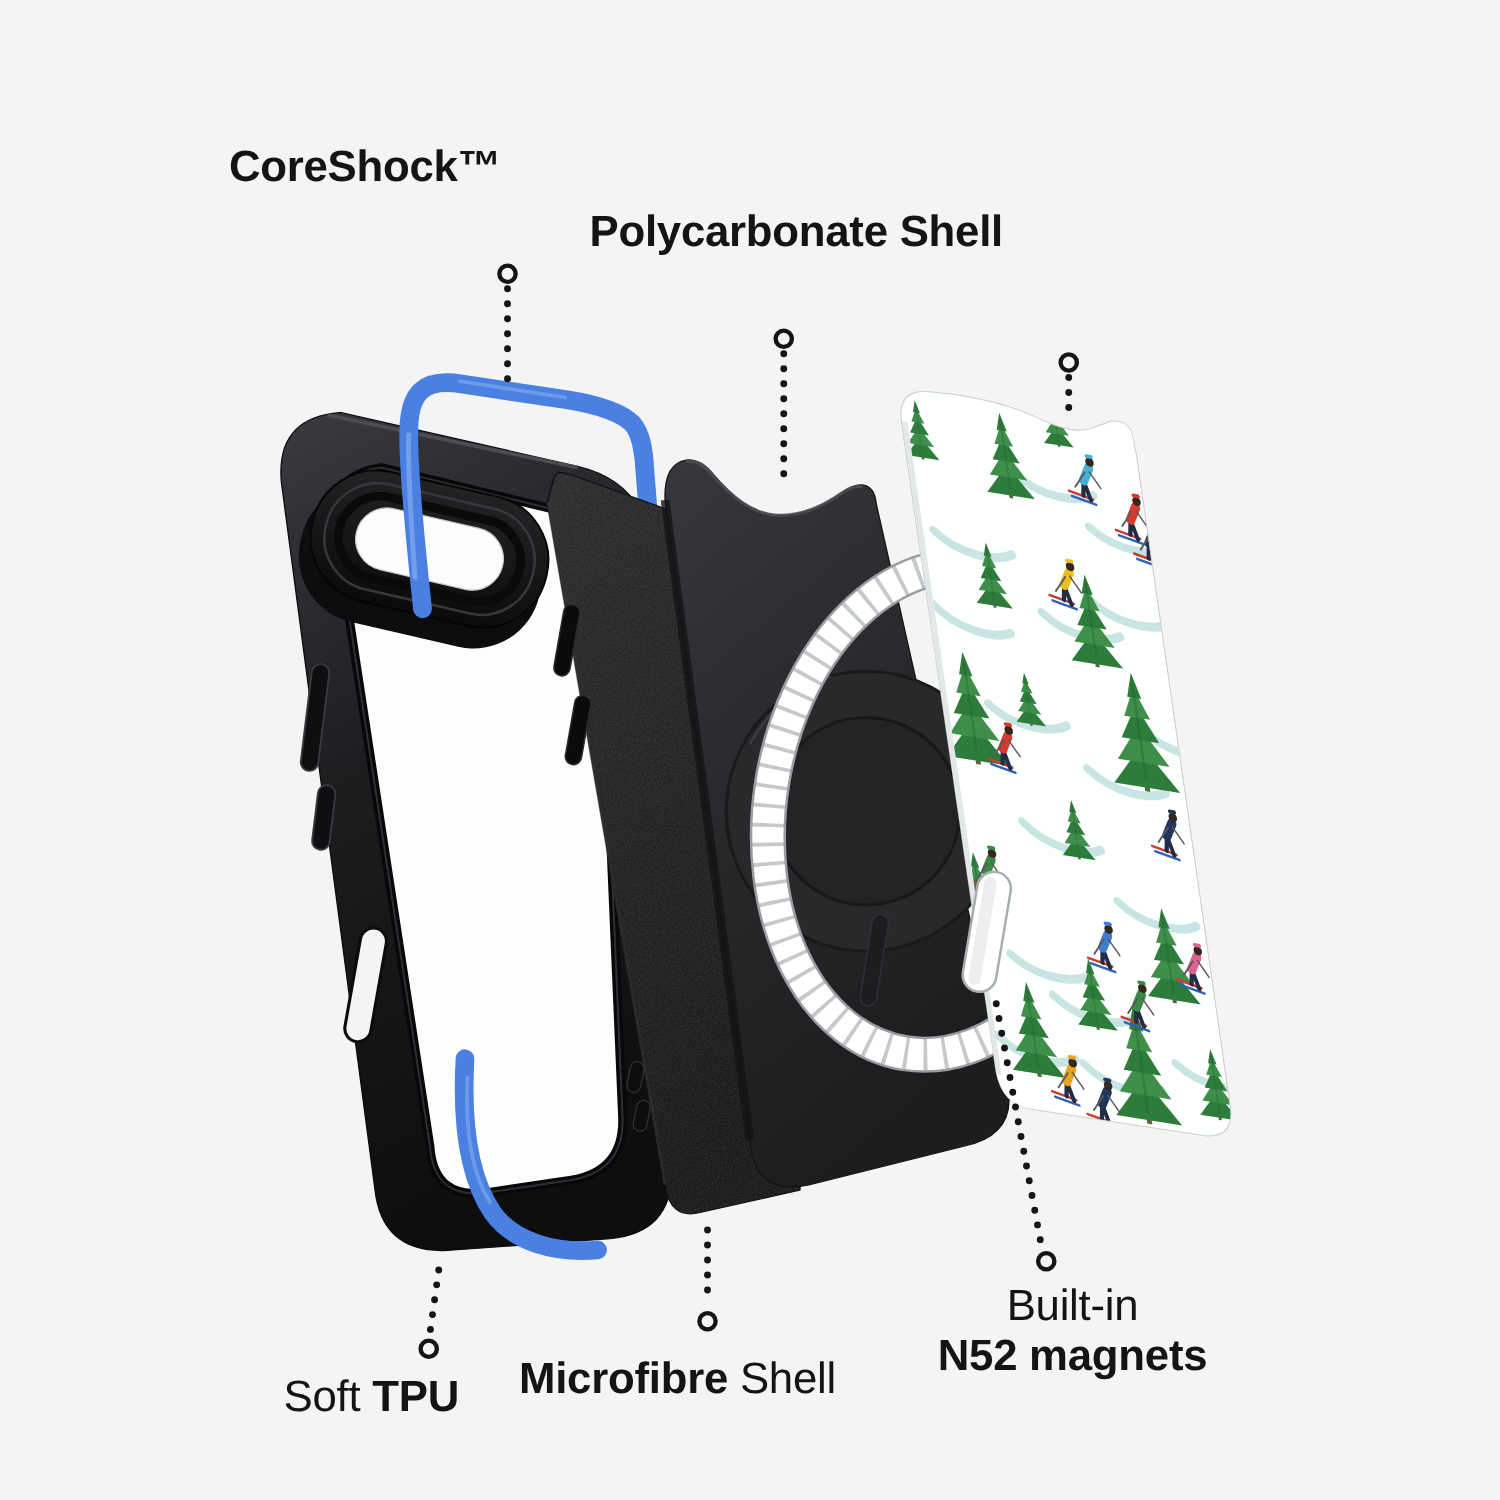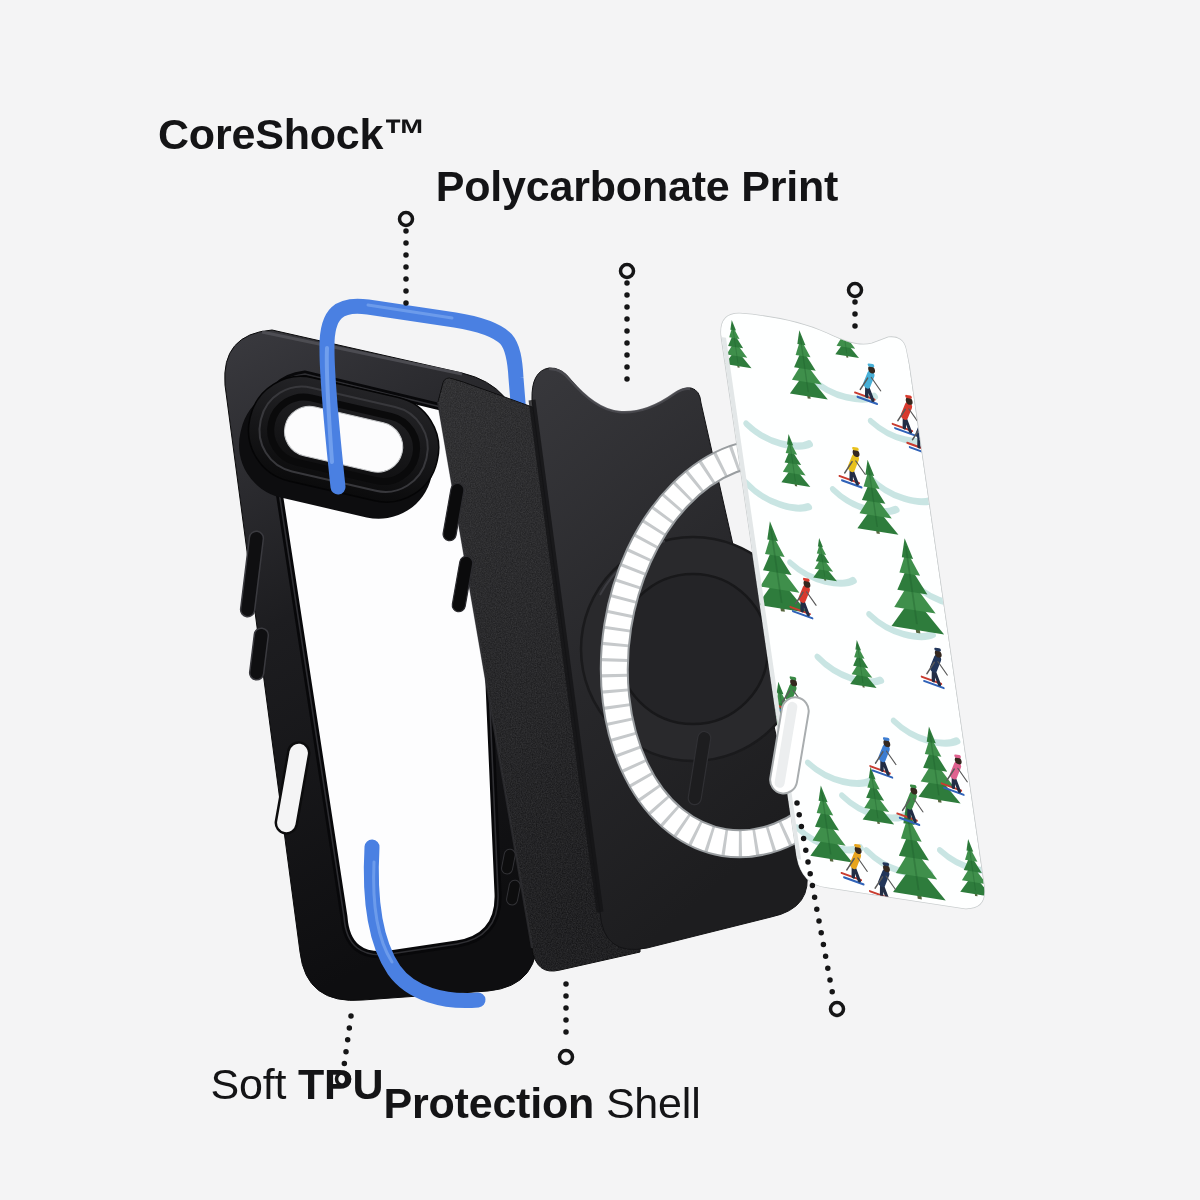--- a/index.html
+++ b/index.html
@@ -6,21 +6,21 @@
   body{
     width:1200px;height:1200px;position:relative;overflow:hidden;
     background:#f4f4f5;
     font-family:"Liberation Sans","DejaVu Sans",sans-serif;
   }
   #stage{position:absolute;left:0;top:0;width:1200px;height:1200px;}
   svg{display:block;}
   .callout{
     position:absolute;transform:translateX(-50%);
     text-align:center;color:#141416;
-    font-size:43px;line-height:40px;letter-spacing:-0.2px;white-space:nowrap;
+    font-size:35px;line-height:40px;letter-spacing:-0.2px;white-space:nowrap;
   }
   .callout .b{font-weight:700;}
   .callout .r{font-weight:400;}
 </style>
 </head>
 <body>
 
 <div id="stage">
 
 <svg width="1200" height="1200" viewBox="0 0 1200 1200">
@@ -223,26 +223,30 @@
     <line x1="797" y1="803" x2="833" y2="996" stroke-width="5.5" stroke-linecap="round" stroke-dasharray="0 12"></line>
     <circle cx="837" cy="1009" r="6.5" fill="#f4f4f5" stroke-width="3.5"></circle>
   </g>
 </svg>
 
   <div class="callout" style="left:292px;top:114px">
     <div class="b">CoreShock™</div>
   </div>
 
   <div class="callout" style="left:637px;top:166px">
-    <div class="b">Polycarbonate Print</div>
-  </div>
-
-
-  <div class="callout" style="left:297px;top:1064px">
+    <div class="b">Polycarbonate Shell</div>
+  </div>
+
+
+  <div class="callout" style="left:297px;top:1098px">
     <span class="r">Soft </span><span class="b">TPU</span>
   </div>
 
   <div class="callout" style="left:542px;top:1083px">
-    <span class="b">Protection</span><span class="r"> Shell</span>
-  </div>
-
+    <span class="b">Microfibre</span><span class="r"> Shell</span>
+  </div>
+
+  <div class="callout" style="left:858px;top:1025px">
+    <div class="r">Built-in</div>
+    <div class="b">N52 magnets</div>
+  </div>
 
 </div>
 
 </body></html>

